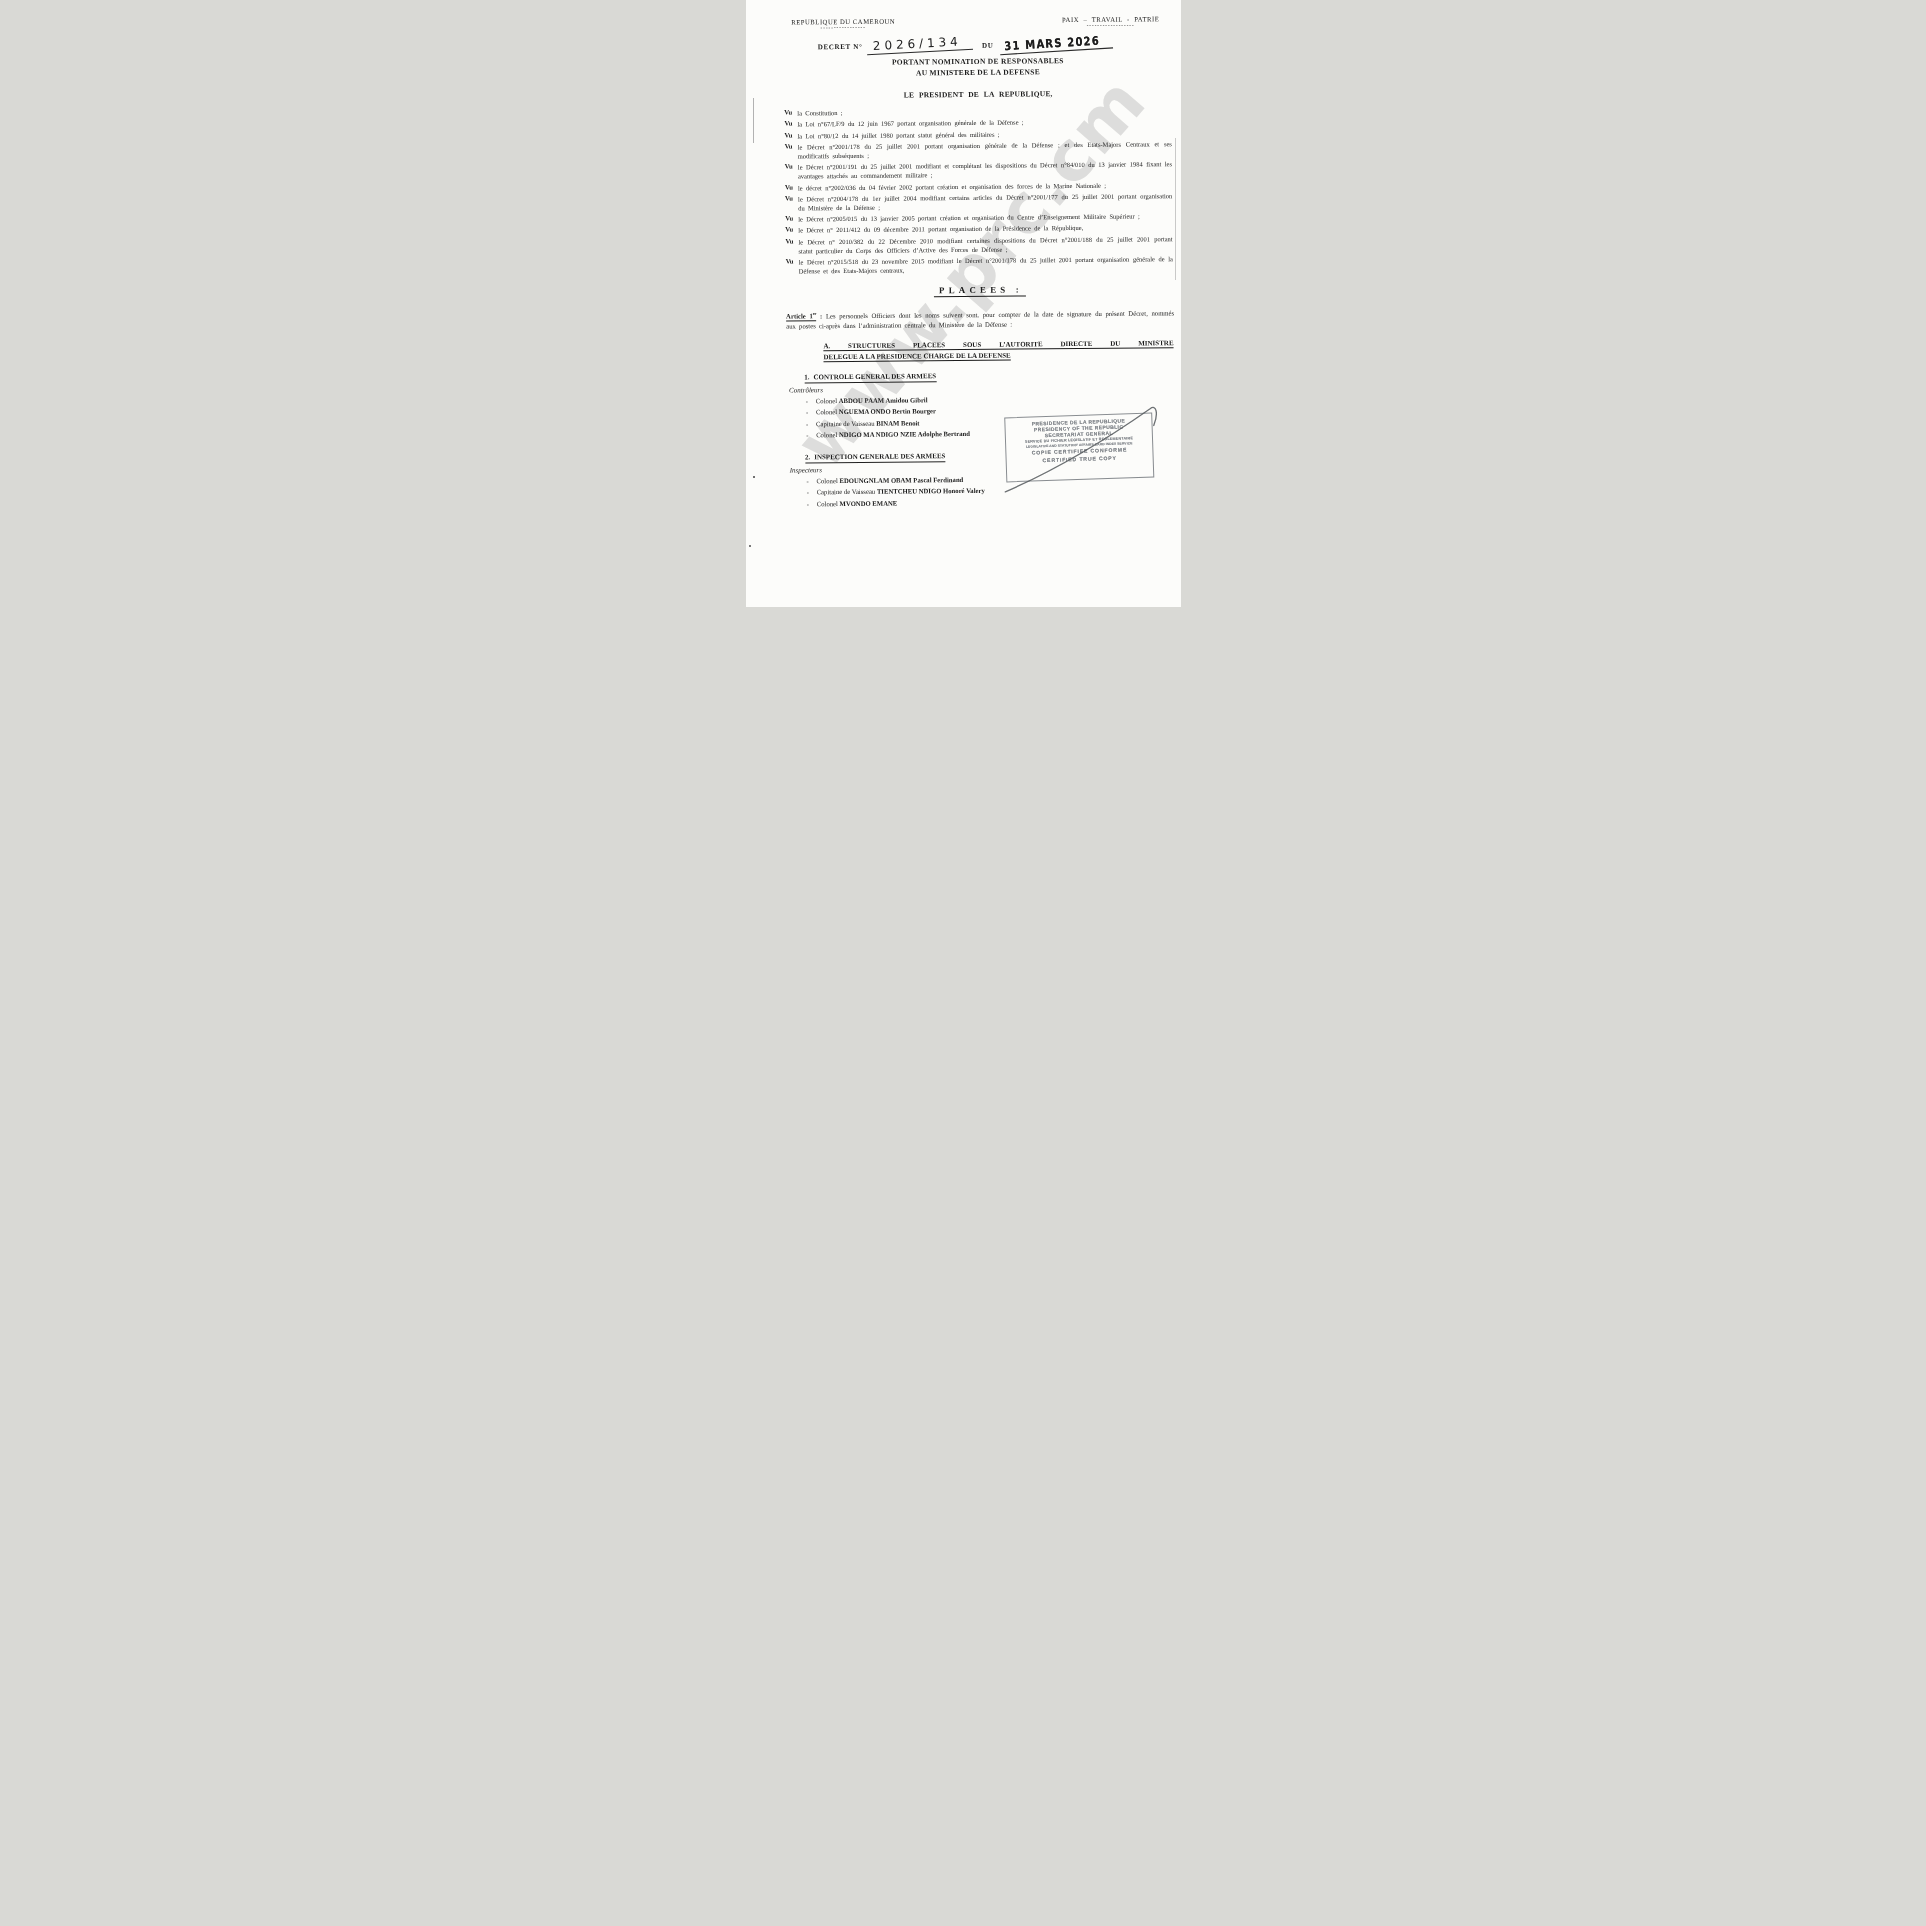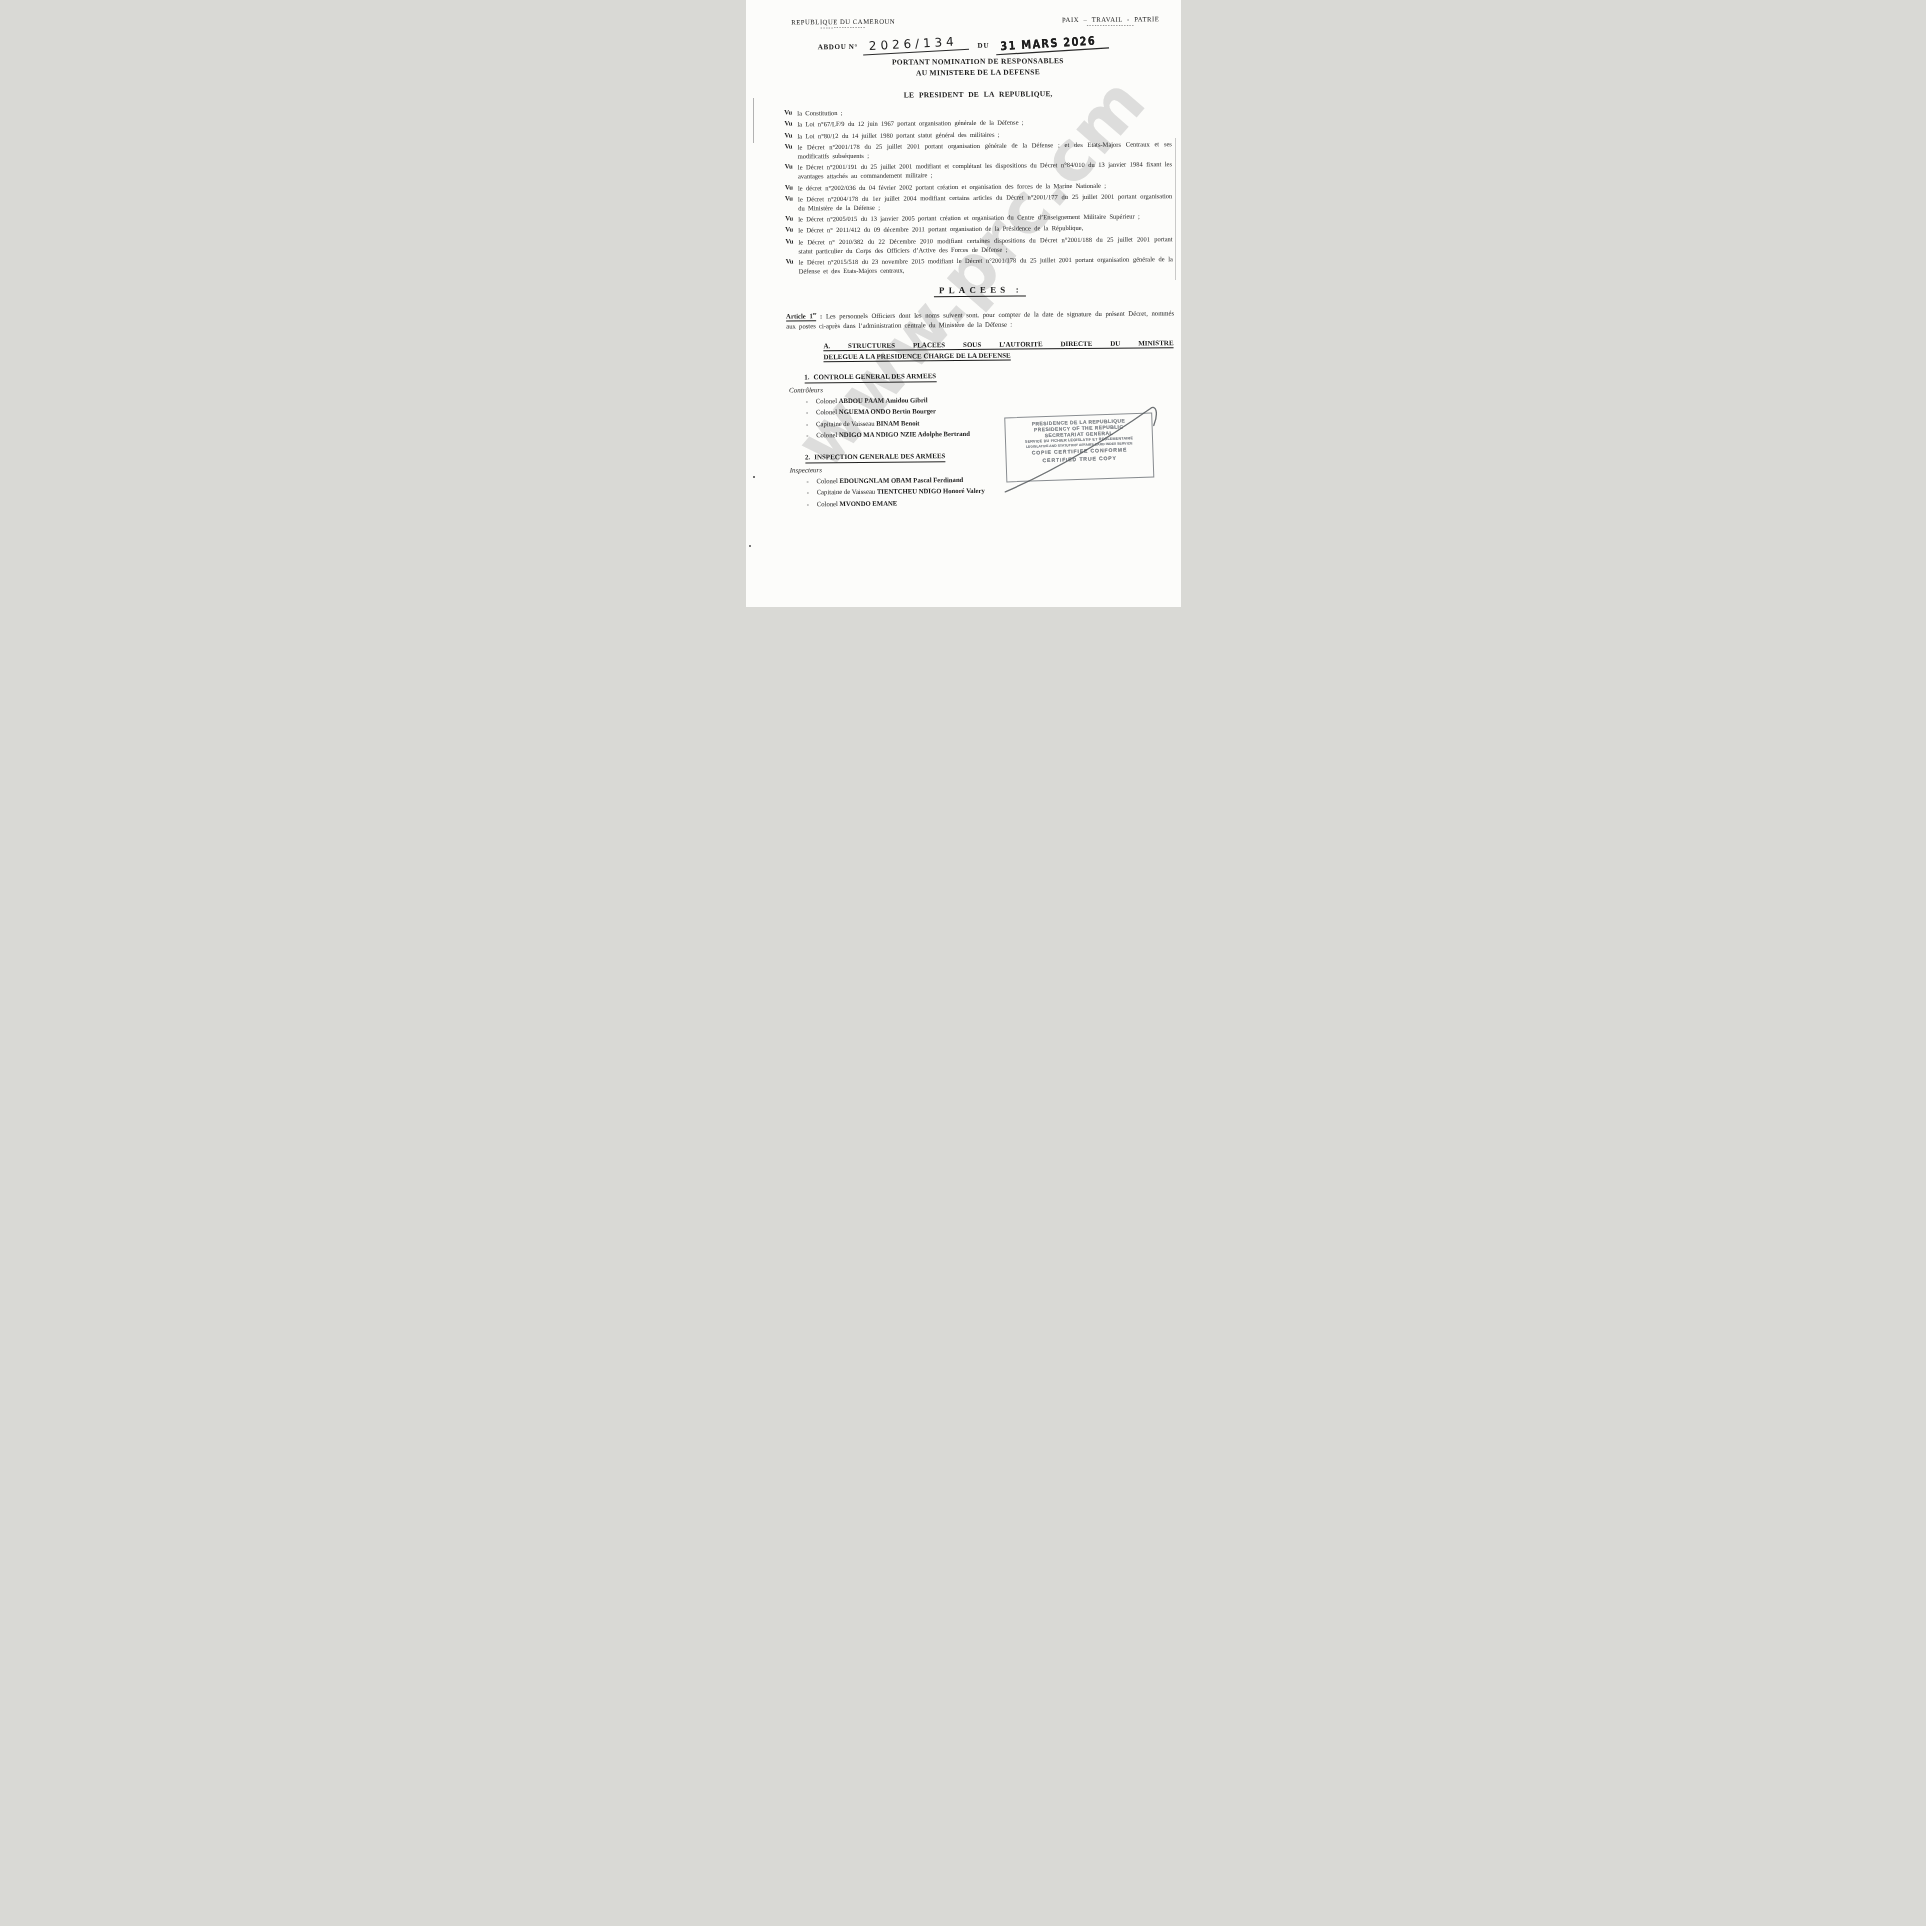--- a/index.html
+++ b/index.html
@@ -117,21 +117,21 @@
         <div class="hdr-title">REPUBLIQUE DU CAMEROUN</div>
         <div class="hdr-dashes">-----------------</div>
       </div>
       <div class="hdr-right">
         <div class="hdr-title">PAIX – TRAVAIL - PATRIE</div>
         <div class="hdr-dashes">------------------</div>
       </div>
     </div>
 
     <div class="decree-line">
-      <span class="decree-label">ABDOU N°</span><span class="decree-number">2026/134</span><span class="decree-du">DU</span><span class="decree-date">31 MARS 2026</span>
+      <span class="decree-label">DECRET N°</span><span class="decree-number">2026/134</span><span class="decree-du">DU</span><span class="decree-date">31 MARS 2026</span>
     </div>
 
     <div class="title first">PORTANT NOMINATION DE RESPONSABLES</div>
     <div class="title">AU MINISTERE DE LA DEFENSE</div>
 
     <div class="president">LE PRESIDENT DE LA REPUBLIQUE,</div>
 
     <div class="vu-list">
       <div class="vu-row">
           <span class="vu-label">Vu</span>

